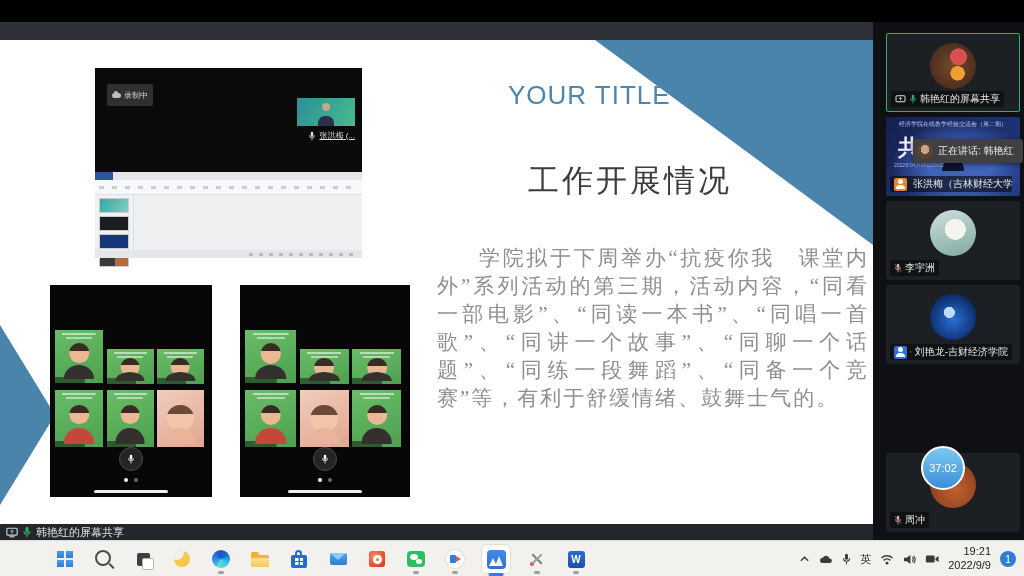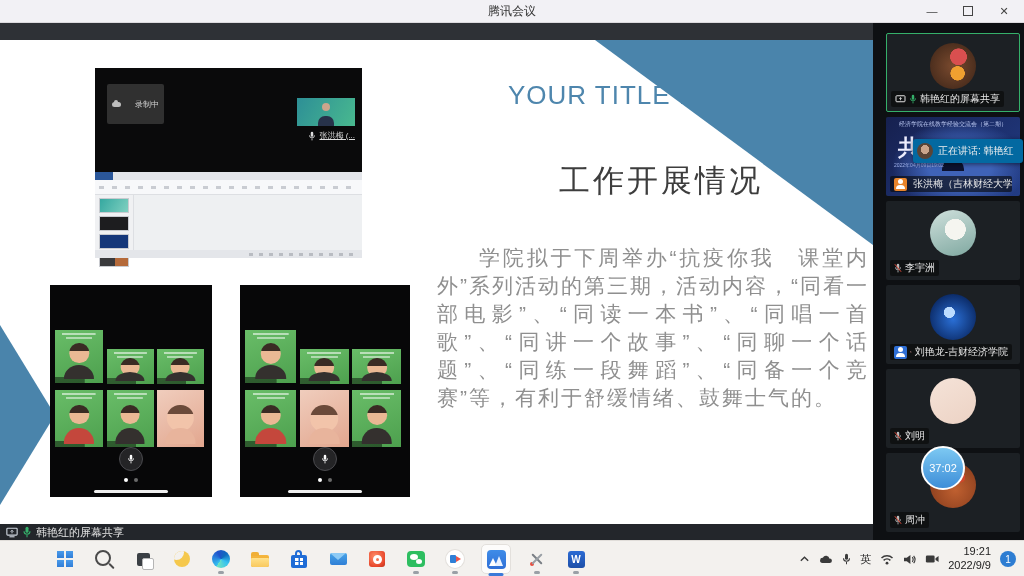--- a/index.html
+++ b/index.html
@@ -17,28 +17,28 @@
   .stage{position:absolute;left:0;top:22px;width:873px;height:518px;background:#2e3136;}
   .slide{position:absolute;left:0;top:18px;width:873px;height:484px;background:#fff;overflow:hidden;}
   .share-bar{position:absolute;left:0;bottom:0;width:873px;height:16px;background:#23262b;display:flex;align-items:center;gap:4px;padding-left:6px;color:#e4e4e4;font-size:11px;box-sizing:border-box;}
 
   .big-tri{position:absolute;left:0;top:0;width:873px;height:484px;background:#4a84ab;
            clip-path:polygon(595px 0px,873px 0px,873px 205px);z-index:3;}
   .left-tri{position:absolute;left:0;top:0;width:873px;height:484px;background:#4a84ab;
            clip-path:polygon(0px 285px,55px 375px,0px 465px);z-index:1;}
 
   .slide-title{position:absolute;left:508px;top:40px;font-size:26px;letter-spacing:1px;color:#4e86ad;white-space:nowrap;z-index:2;}
-  .section-title{position:absolute;left:461px;top:120px;width:400px;text-align:center;font-size:31px;color:#3d3d3d;letter-spacing:3px;z-index:2;}
+  .section-title{position:absolute;left:430px;top:120px;width:400px;text-align:center;font-size:31px;color:#3d3d3d;letter-spacing:3px;z-index:2;}
   .body-text{position:absolute;left:437px;top:204px;width:432px;font-size:21px;line-height:28px;color:#8f8f8f;
-             text-align:justify;text-indent:2em;letter-spacing:2px;font-family:Liberation Sans, sans-serif;z-index:2;}
+             text-align:justify;text-indent:2em;letter-spacing:2px;font-family:Liberation Serif, serif;z-index:2;}
 
   
   .embed{position:absolute;left:95px;top:28px;width:267px;height:190px;z-index:2;}
   .embed-video{position:absolute;left:0;top:0;width:267px;height:104px;background:#0a0a0b;}
-  .rec-pill{position:absolute;left:12px;top:16px;height:14px;background:#303030;border-radius:2px;color:#cfcfcf;font-size:8px;display:flex;align-items:center;gap:14px;padding:13px 5px;}
+  .rec-pill{position:absolute;left:12px;top:16px;height:14px;background:#303030;border-radius:2px;color:#cfcfcf;font-size:8px;display:flex;align-items:center;gap:3px;padding:4px 5px;}
   .rec-cloud{width:9px;height:5px;background:#bdbdbd;border-radius:3px;position:relative;}
   .rec-cloud::before{content:"";position:absolute;left:2px;top:-2px;width:4px;height:4px;border-radius:50%;background:#bdbdbd;}
   .pip{position:absolute;right:7px;top:30px;width:58px;height:28px;background:linear-gradient(120deg,#2d8f96,#49b98f);overflow:hidden;}
   .pip::after{content:"";position:absolute;left:50%;bottom:-2px;transform:translateX(-50%);width:16px;height:12px;border-radius:7px 7px 0 0;background:#27324a;}
   .pip::before{content:"";position:absolute;left:50%;top:5px;transform:translateX(-50%);width:8px;height:8px;border-radius:50%;background:#caa58c;z-index:1;}
   .pip-label{position:absolute;right:7px;top:62px;color:#ddd;font-size:8px;display:flex;gap:3px;align-items:center;text-decoration:underline;}
   .embed-ppt{position:absolute;left:0;bottom:0;width:267px;height:86px;background:#eef0f2;}
   .ppt-titlebar{position:absolute;left:0;top:0;width:100%;height:8px;background:#e4e6ea;}
   .ppt-titlebar::before{content:"";position:absolute;left:0;top:0;width:18px;height:8px;background:#2b579a;}
   .ppt-ribbon{position:absolute;left:0;top:8px;width:100%;height:14px;background:#f7f8fa;border-bottom:1px solid #dddfe3;
@@ -106,21 +106,21 @@
   .badge.orange{background:#e8842a;} .badge.blue{background:#2f6fd6;}
 
   .t2bg{position:absolute;inset:0;background:radial-gradient(ellipse at 55% 62%,#3f63b8 0 30%,transparent 65%),linear-gradient(135deg,#16204f,#223c85);}
   .t2title{position:absolute;top:3px;left:0;right:0;text-align:center;font-size:6px;color:#b9c6f0;white-space:nowrap;overflow:hidden;}
   .t2char{position:absolute;left:12px;top:16px;font-size:22px;color:#eef;font-weight:bold;}
   .t2date{position:absolute;top:45px;left:8px;font-size:5px;color:#9fb0e8;}
   .t2person{position:absolute;left:50%;top:30px;transform:translateX(-50%);width:26px;height:24px;}
   .t2person::before{content:"";position:absolute;left:50%;top:0;transform:translateX(-50%);width:10px;height:10px;border-radius:50%;background:#0c1230;}
   .t2person::after{content:"";position:absolute;left:50%;bottom:0;transform:translateX(-50%);width:22px;height:12px;border-radius:10px 10px 0 0;background:#0c1230;}
 
-  .tooltip{position:absolute;left:40px;top:117px;height:24px;background:#0369a1;border-radius:3px;display:flex;align-items:center;gap:5px;padding:0 9px 0 4px;color:#efefef;font-size:10px;box-shadow:0 1px 5px rgba(0,0,0,.55);z-index:6;white-space:nowrap;}
+  .tooltip{position:absolute;left:40px;top:117px;height:24px;background:#404040;border-radius:3px;display:flex;align-items:center;gap:5px;padding:0 9px 0 4px;color:#efefef;font-size:10px;box-shadow:0 1px 5px rgba(0,0,0,.55);z-index:6;white-space:nowrap;}
   .tt-av{width:16px;height:16px;border-radius:50%;background:radial-gradient(circle at 50% 40%,#caa58c 0 35%,#5a4436 36%);flex:none;}
   .timer{position:absolute;left:48px;top:424px;width:44px;height:44px;border-radius:50%;background:linear-gradient(180deg,#7cc8f2,#3e8ed8);border:2px solid #fff;color:#fff;font-size:11px;display:flex;align-items:center;justify-content:center;z-index:6;box-sizing:border-box;}
 
   
   .taskbar{position:absolute;left:0;bottom:0;width:1024px;height:36px;background:#f3f1ee;border-top:1px solid #e0ddd9;box-sizing:border-box;z-index:20;}
   .tb-apps{position:absolute;left:52px;top:0;height:36px;display:flex;align-items:center;gap:13px;}
   .app{width:26px;height:26px;position:relative;display:flex;align-items:center;justify-content:center;flex:none;}
   .app.run::after{content:"";position:absolute;bottom:-2px;left:50%;transform:translateX(-50%);width:6px;height:3px;border-radius:2px;background:#9aa0a6;}
   .app.active-wrap{background:#fdfcfb;border:1px solid #e3e0dc;border-radius:5px;width:28px;height:28px;}
   .app.active-wrap.run::after{width:15px;background:#3a79d8;bottom:-3px;}
@@ -167,30 +167,20 @@
   .tray{position:absolute;right:8px;top:0;height:36px;display:flex;align-items:center;gap:9px;}
   .tray .glyph{font-size:11px;color:#2c2c2c;}
   .clock{text-align:right;font-size:11px;line-height:1.25;color:#222;}
   .noti-badge{width:16px;height:16px;border-radius:50%;background:#2d7dd2;color:#fff;font-size:10px;display:flex;align-items:center;justify-content:center;}
 </style>
 </head>
 <body>
 
 <div class="screen">
 
-  <div class="titlebar">
-    <div class="tb-title">腾讯会议</div>
-    <div class="win-controls">
-      <div class="wc">—</div>
-      <div class="wc">
-          <span class="box"></span>
-        </div>
-      <div class="wc">✕</div>
-    </div>
-  </div>
 
   <div class="stage">
     <div class="slide">
       <div class="left-tri"></div>
       <div class="slide-title">YOUR TITLE HERE</div>
       <div class="big-tri"></div>
       <div class="section-title">工作开展情况</div>
       <div class="body-text">学院拟于下周举办“抗疫你我　课堂内外”系列活动的第三期，活动内容，“同看一部电影”、“同读一本书”、“同唱一首歌”、“同讲一个故事”、“同聊一个话题”、“同练一段舞蹈”、“同备一个竞赛”等，有利于舒缓情绪、鼓舞士气的。</div>
 
       <div class="embed">
@@ -340,32 +330,20 @@
         <svg width="8" height="10" viewBox="0 0 12 16">
             <rect x="4" y="1" width="4" height="8" rx="2" fill="#bbb"></rect>
             <path d="M2 7a4 4 0 0 0 8 0" fill="none" stroke="#bbb" stroke-width="1.4"></path>
             <line x1="6" y1="12" x2="6" y2="15" stroke="#bbb" stroke-width="1.4"></line>
             <line x1="1" y1="2" x2="11" y2="14" stroke="#e04b3a" stroke-width="1.6"></line>
           </svg>
         <span>刘艳龙-吉财经济学院</span>
       </div>
     </div>
 
-    <div class="tile t-5">
-      <div class="avatar av-plain"></div>
-      <div class="name-tag">
-        <svg width="8" height="10" viewBox="0 0 12 16">
-            <rect x="4" y="1" width="4" height="8" rx="2" fill="#bbb"></rect>
-            <path d="M2 7a4 4 0 0 0 8 0" fill="none" stroke="#bbb" stroke-width="1.4"></path>
-            <line x1="6" y1="12" x2="6" y2="15" stroke="#bbb" stroke-width="1.4"></line>
-            <line x1="1" y1="2" x2="11" y2="14" stroke="#e04b3a" stroke-width="1.6"></line>
-          </svg>
-        <span>刘明</span>
-      </div>
-    </div>
 
     <div class="tile t-6">
       <div class="avatar av-blossom"></div>
       <div class="name-tag">
         <svg width="8" height="10" viewBox="0 0 12 16">
             <rect x="4" y="1" width="4" height="8" rx="2" fill="#bbb"></rect>
             <path d="M2 7a4 4 0 0 0 8 0" fill="none" stroke="#bbb" stroke-width="1.4"></path>
             <line x1="6" y1="12" x2="6" y2="15" stroke="#bbb" stroke-width="1.4"></line>
             <line x1="1" y1="2" x2="11" y2="14" stroke="#e04b3a" stroke-width="1.6"></line>
           </svg>

